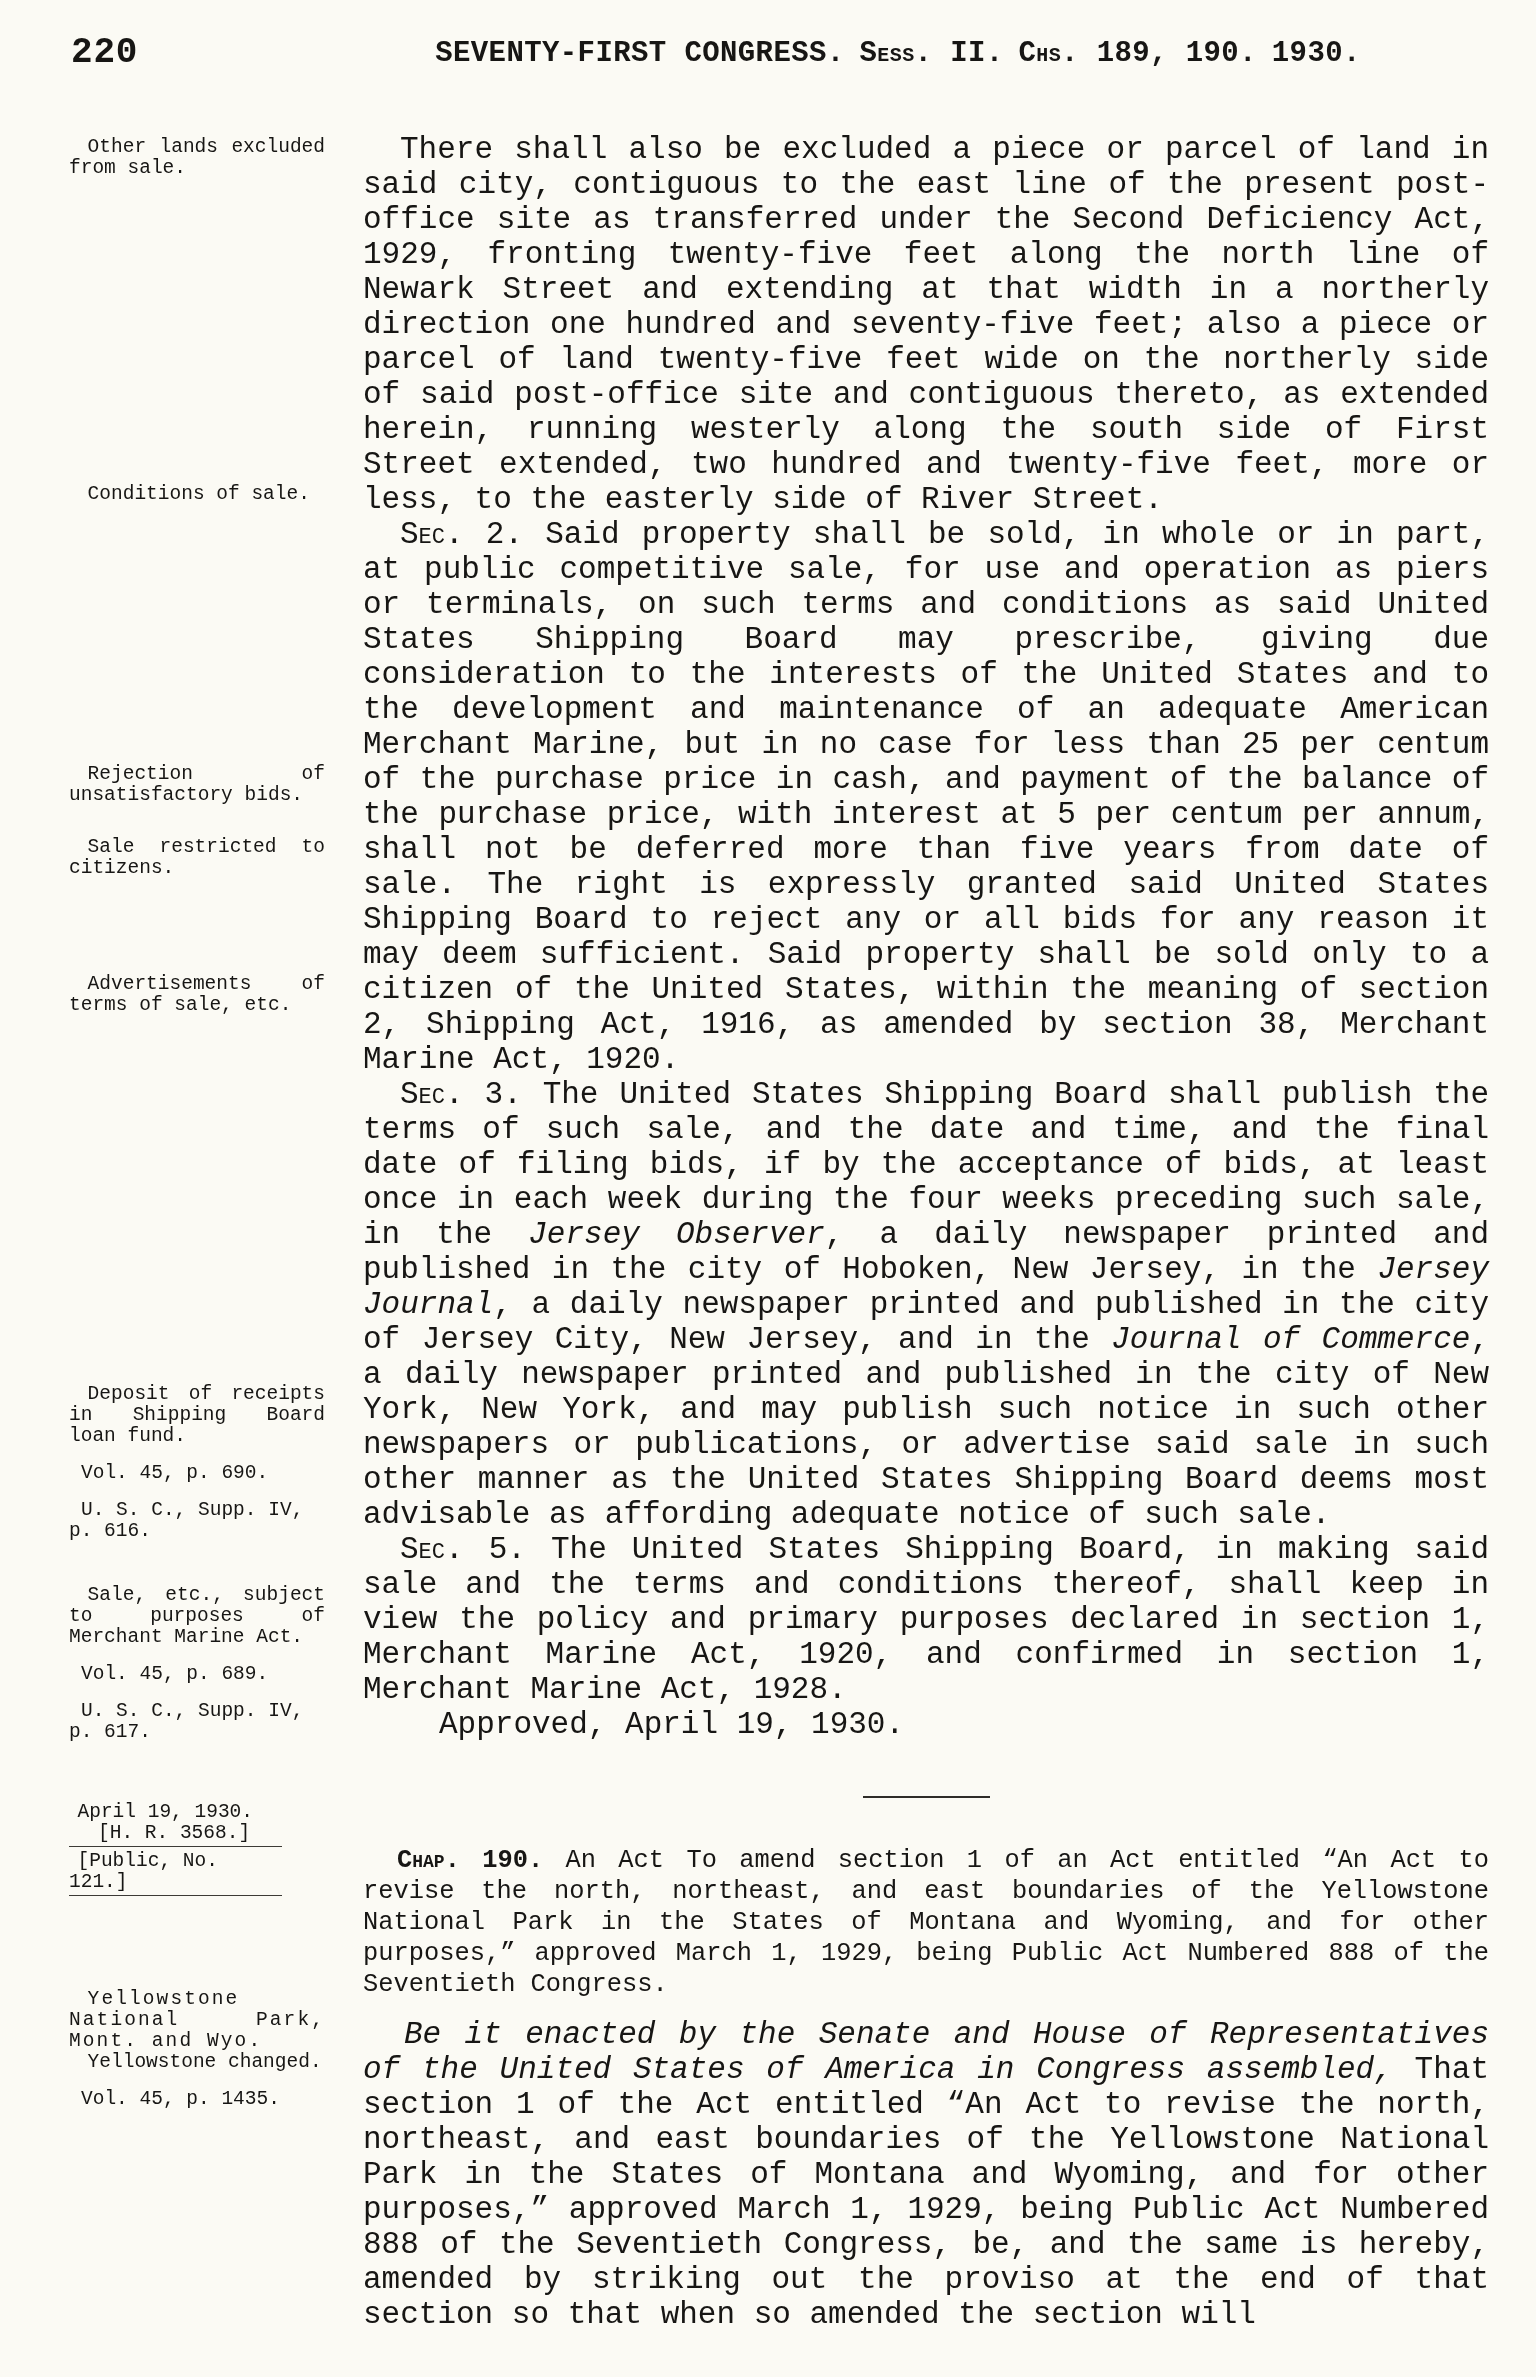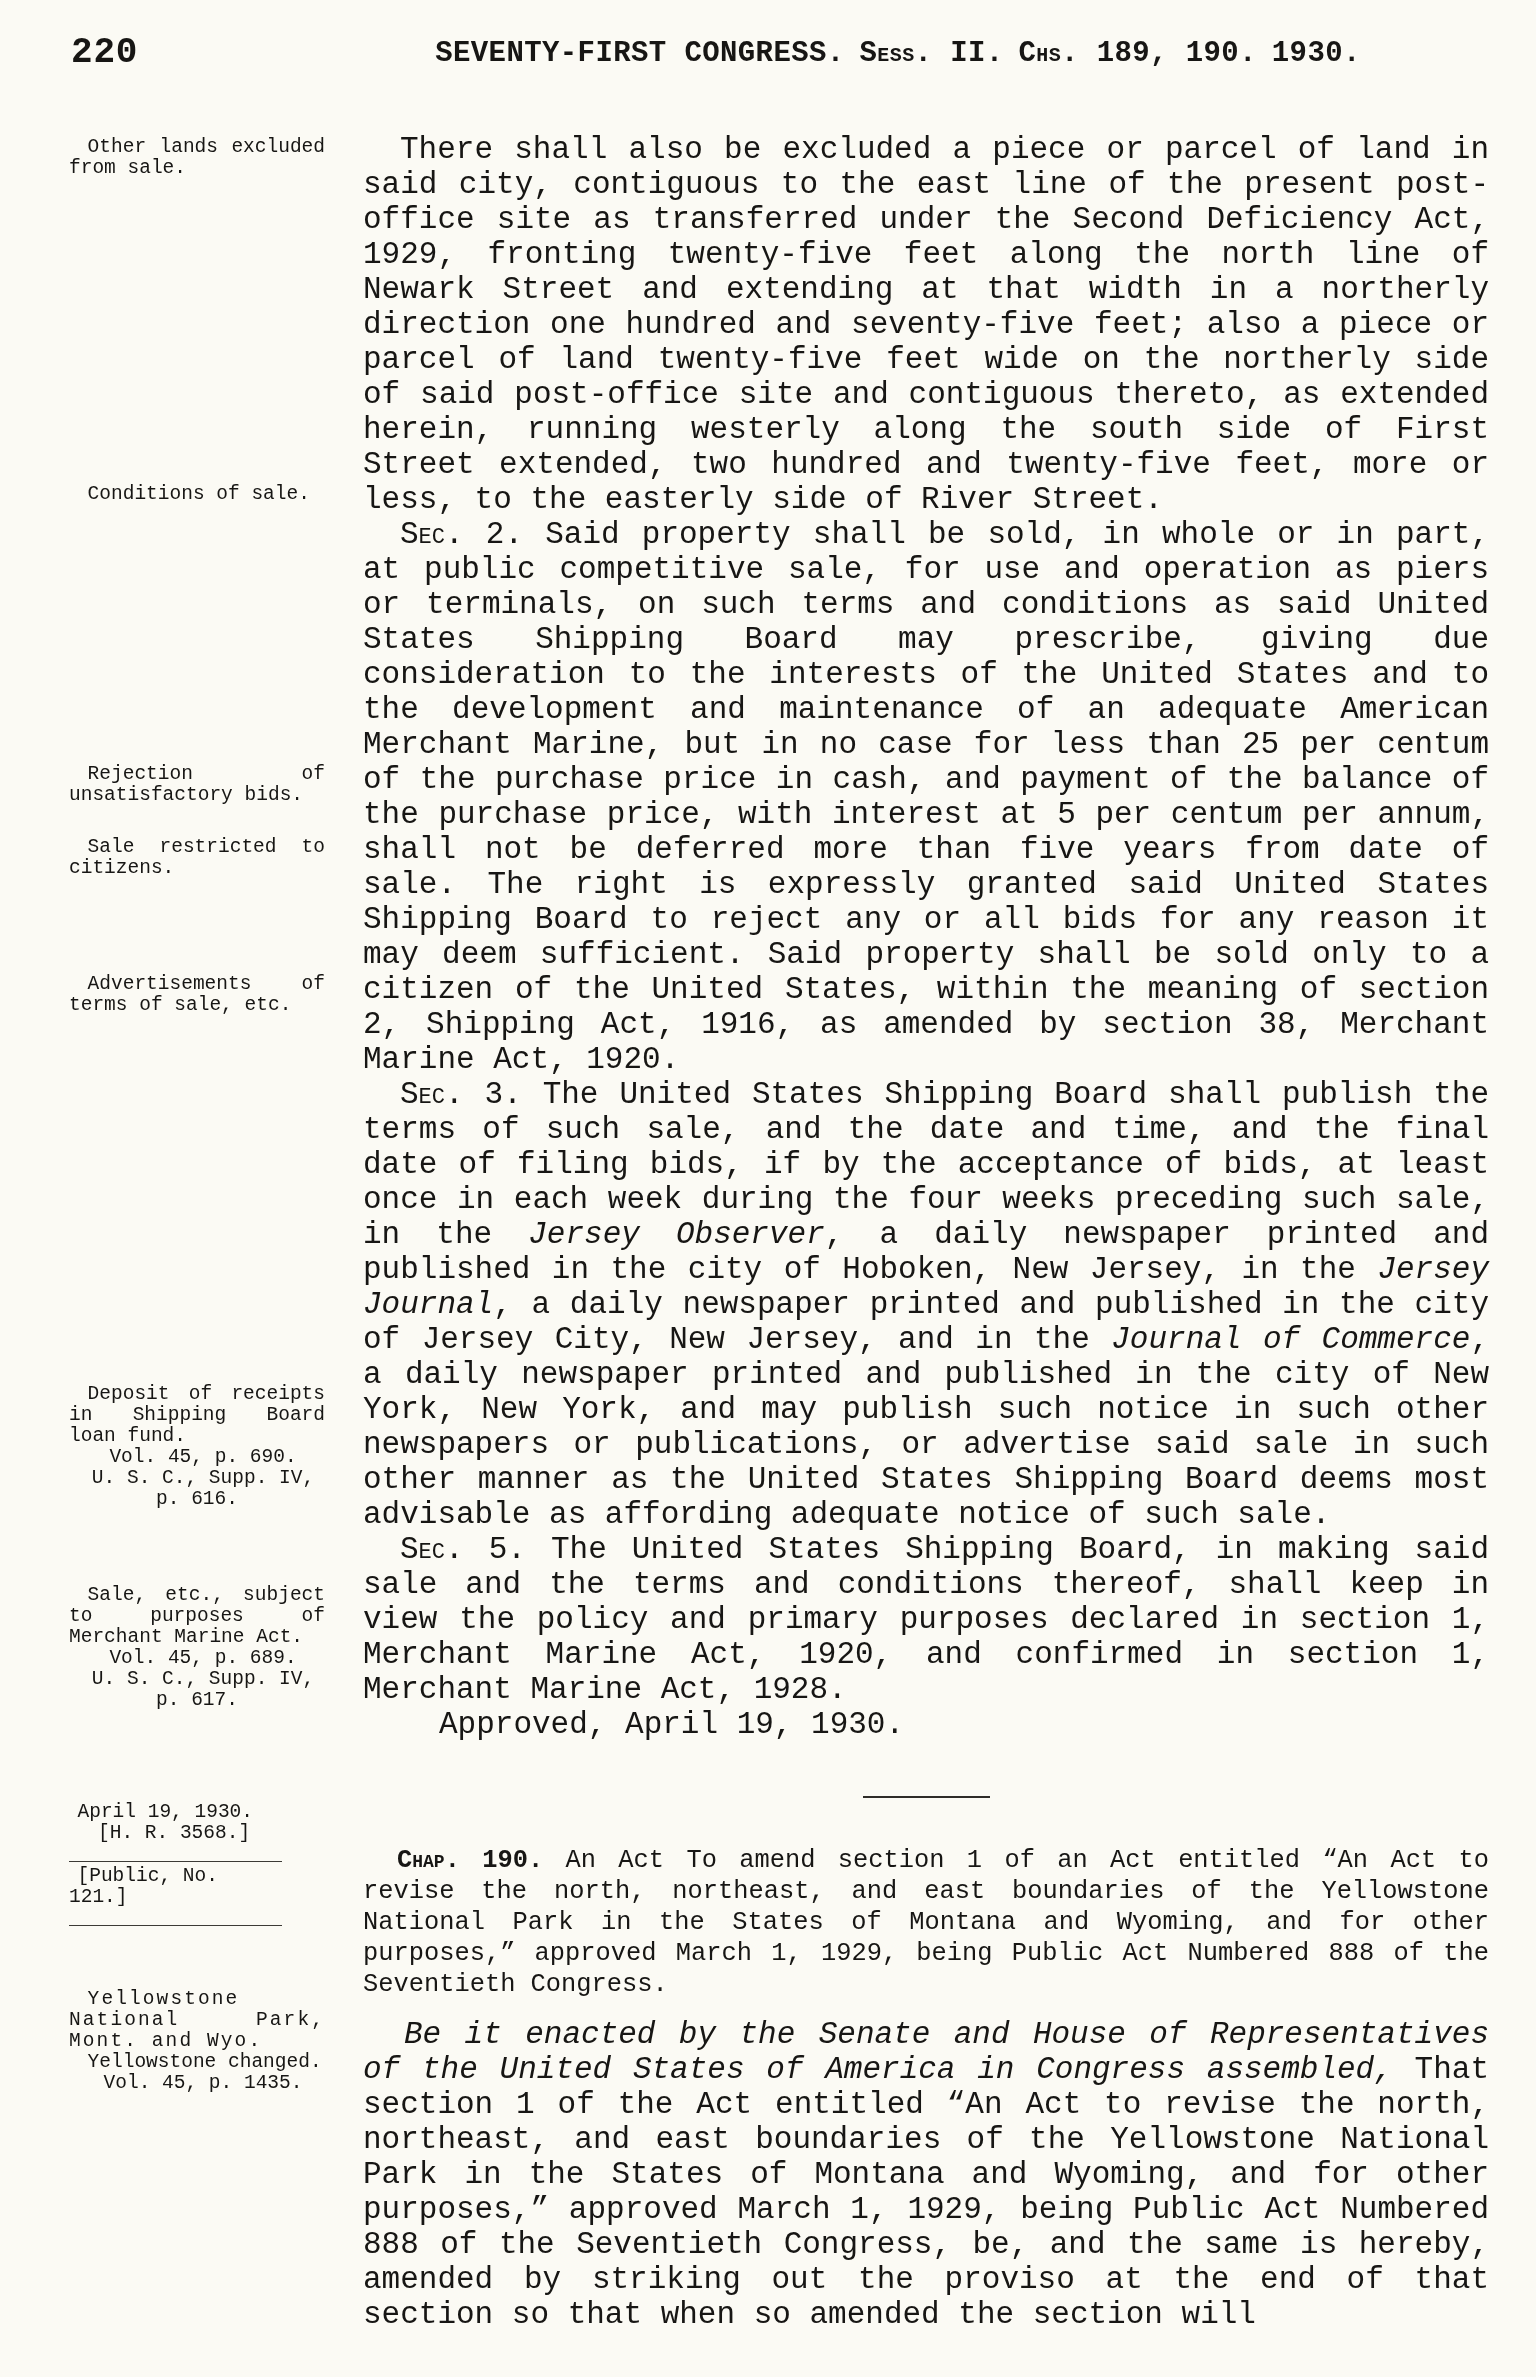--- a/index.html
+++ b/index.html
@@ -72,27 +72,27 @@
   .note, .note-group {
     position: absolute;
     left: 69px;
     width: 256px;
     font-size: 19.5px;
     line-height: 21px;
     text-align: justify;
   }
   .note { text-indent: 18.6px; }
   .note-group .note-line { text-indent: 18.6px; }
-  .note-group .note-cite { text-indent: 12px; text-align: center; }
+  .note-group .note-cite { text-indent: 12px; text-align: left; margin-top: 16px; }
   .note-group.pubblock { width: 213px; text-align: left; }
   .pubblock .note-line { text-indent: 8.5px; }
   .pubblock .bill-line { text-indent: 29px; }
   .pubblock .ruled {
     border-bottom: 1.7px solid #3c3a36;
-    padding-bottom: 17px;
+    padding-bottom: 2px;
     margin-bottom: 4.2px;
   }
   .spaced { letter-spacing: 2.1px; }
 </style>
 </head>
 <body>
 
 <div class="page">
 
   <div class="page-number">220</div>

